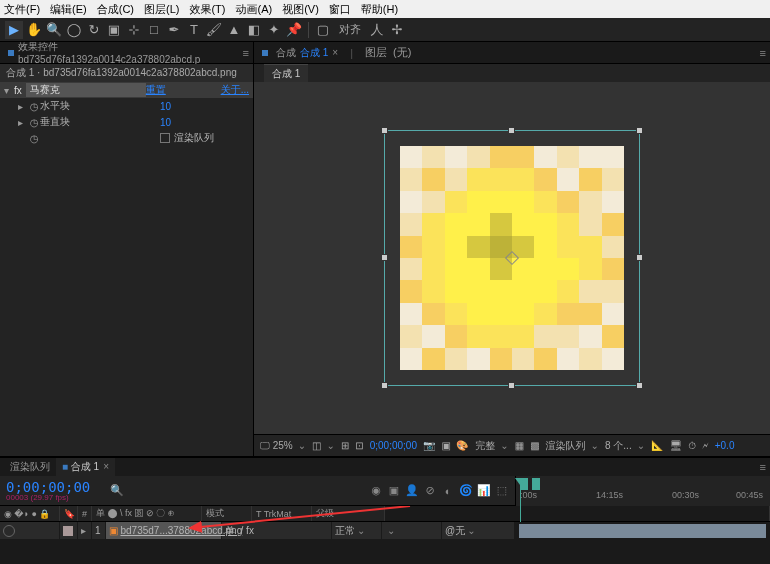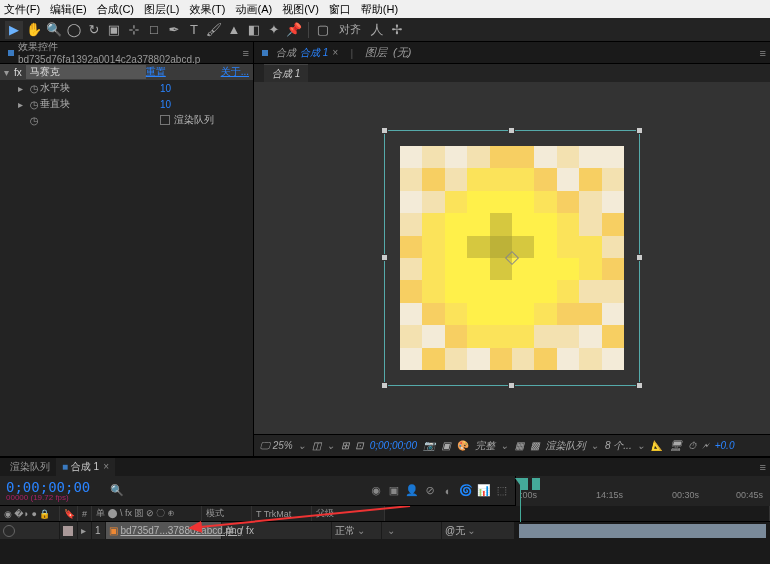--- a/index.html
+++ b/index.html
@@ -20,21 +20,21 @@
 .panel-sub { height: 18px; background: #2a2a2a; color: #aaa; padding: 2px 6px; font-size: 10px; display: flex; align-items: center; }
 .fx-list { flex: 1; background: #232323; overflow: auto; }
 .fx-row { display: flex; align-items: center; height: 16px; padding: 0 4px; font-size: 10px; }
 .fx-row.head { background: #3a3a3a; color: #ddd; }
 .fx-tri { width: 10px; color: #999; cursor: pointer; }
 .fx-name { flex: 0 0 120px; }
 .fx-val { color: #2a84ff; cursor: pointer; }
 .fx-link { color: #2a84ff; text-decoration: underline; cursor: pointer; }
 .fx-cb { width: 10px; height: 10px; border: 1px solid #777; margin-right: 4px; display: inline-block; }
 .clock { color: #999; width: 12px; text-align: center; cursor: pointer; }
-.right-panel { flex: 1; background: #fca5a5; display: flex; flex-direction: column; font-style: italic; }
+.right-panel { flex: 1; background: #fca5a5; display: flex; flex-direction: column; }
 .comp-tabs { height: 22px; background: #1a1a1a; display: flex; align-items: center; padding: 0 4px; border-bottom: 1px solid #000; }
 .comp-tabs .label { color: #999; margin-left: 4px; }
 .comp-tabs .label.blue { color: #2a84ff; }
 .comp-tabs .x { margin-left: 4px; color: #888; cursor: pointer; }
 .comp-subtabs { height: 18px; background: #232323; display: flex; align-items: center; padding-left: 10px; }
 .comp-subtab { background: #2d2d2d; color: #ccc; padding: 2px 8px; font-size: 10px; border-top: 1px solid #444; cursor: pointer; }
 .viewer { flex: 1; background: #333; position: relative; display: flex; align-items: center; justify-content: center; }
 .canvas-wrap { position: relative; }
 .canvas { width: 224px; height: 224px; display: grid; grid-template-columns: repeat(10,1fr); grid-template-rows: repeat(10,1fr); }
 .canvas div { width: 100%; height: 100%; }
@@ -121,20 +121,21 @@
 
 <div class="main">
 
   <div class="left-panel">
     <div class="panel-tabs">
       <div class="panel-tab blue">
           <span>效果控件 bd735d76fa1392a0014c2a378802abcd.p</span>
         </div>
       <span style="margin-left:auto;color:#888;cursor:pointer">≡</span>
     </div>
+    <div class="panel-sub">合成 1 · bd735d76fa1392a0014c2a378802abcd.png</div>
     <div class="fx-list">
       <div class="fx-row head">
         <span class="fx-tri">▾</span>
         <span style="margin-right:4px">fx</span>
         <span class="fx-name" style="background:#555;padding:0 4px">马赛克</span>
         <span class="fx-link">重置</span>
         <span style="flex:1"></span>
         <span class="fx-link">关于...</span>
       </div>
       <div class="fx-row">
@@ -327,21 +328,21 @@
       <span style="color:#3a7ac0">■</span> <span>合成 1</span><span class="x">×</span>
     </div>
     <span style="margin-left:auto;color:#888;cursor:pointer">≡</span>
   </div>
 
   <div class="tl-head">
     <div class="tl-left">
       <div class="tl-tc-row">
         <div>
           <div class="timecode">0;00;00;00</div>
-          <div class="timecode-sub">00000 (19.72 fps)</div>
+          <div class="timecode-sub">00003 (29.97 fps)</div>
         </div>
         <span class="tl-search">🔍</span>
         <div class="tl-icons">
           <span>◉</span>
           <span>▣</span>
           <span>👤</span>
           <span>⊘</span>
           <span>◐</span>
           <span>🌀</span>
           <span>📊</span>

